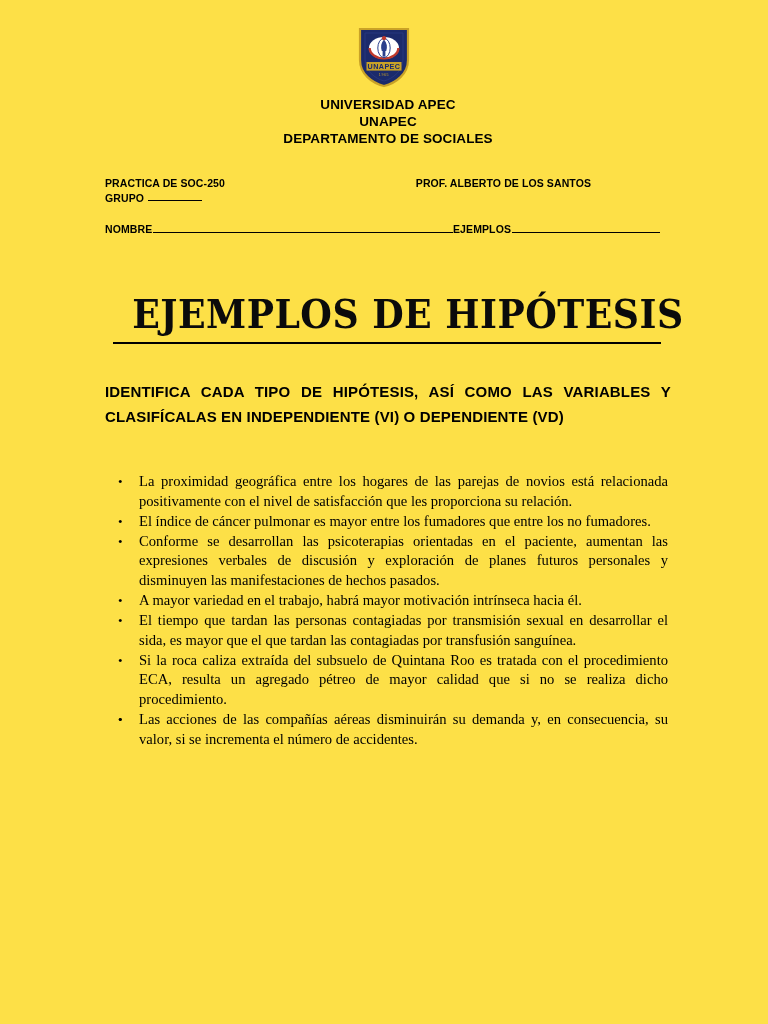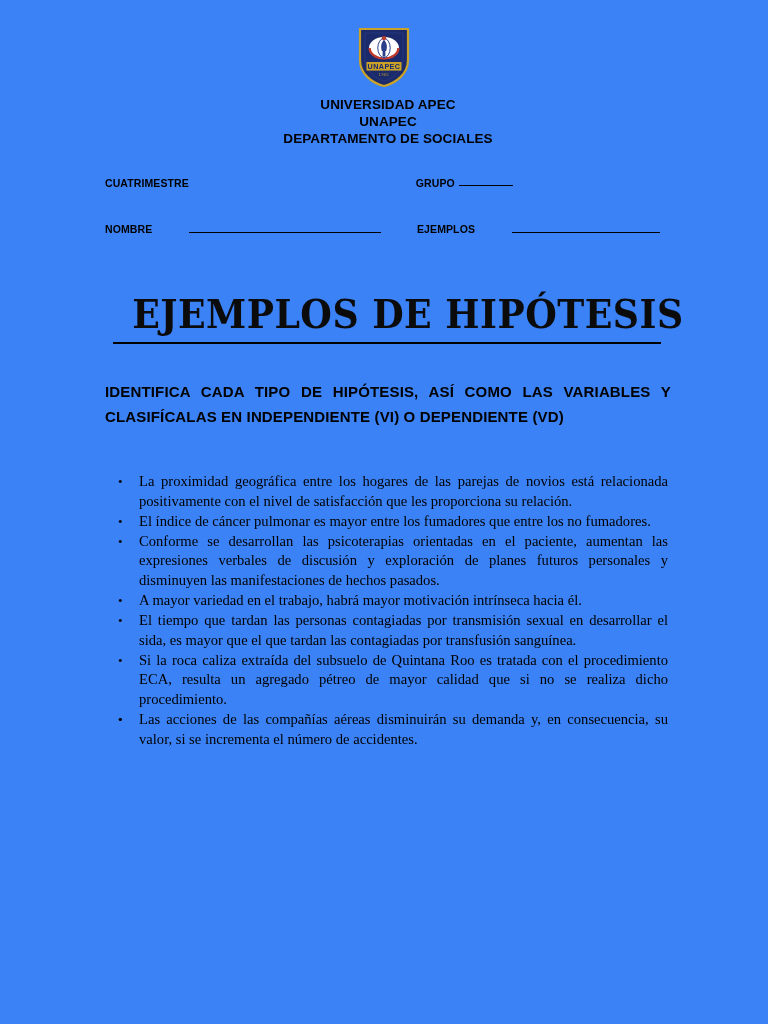--- a/index.html
+++ b/index.html
@@ -12,21 +12,21 @@
     height: 1024px;
     position: relative;
     font-family: "Liberation Serif", serif;
     color: #000000;
     overflow: hidden;
   }
 
   .page {
     position: absolute;
     inset: 0;
-    background: #3b82f6;
+    background: #fde047;
   }
 
   
   .masthead {
     position: absolute;
     left: 0;
     right: 0;
     top: 26px;
     text-align: center;
   }
@@ -82,21 +82,20 @@
     left: 105px;
     right: 108px;
     top: 222px;
     font-family: "Liberation Sans", sans-serif;
     font-weight: bold;
     font-size: 10.5px;
     letter-spacing: 0.1px;
     display: flex;
     align-items: baseline;
     white-space: nowrap;
-    gap: 36px;
   }
   .fill-line {
     flex: 1 1 auto;
     border-bottom: 1.4px solid #000;
     height: 10px;
     margin: 0 0 0 1px;
   }
   .fill-line.matricula-line { flex: 0 0 148px; }
 
   
@@ -196,21 +195,24 @@
 
     <div class="org-lines">
       <div>UNIVERSIDAD APEC</div>
       <div>UNAPEC</div>
       <div>DEPARTAMENTO DE SOCIALES</div>
     </div>
   </div>
 
   <div class="meta">
     <div class="meta-row">
-      <div class="meta-left">CUATRIMESTRE</div>
+      <div class="meta-left">PRACTICA DE SOC-250</div>
+      <div class="meta-right">PROF. ALBERTO DE LOS SANTOS</div>
+    </div>
+    <div class="meta-row">
       <div class="meta-right">
         <span>GRUPO</span><span class="blank-short"></span>
       </div>
     </div>
   </div>
 
   <div class="namerow">
     <span>NOMBRE</span>
     <span class="fill-line"></span>
     <span>EJEMPLOS</span>

